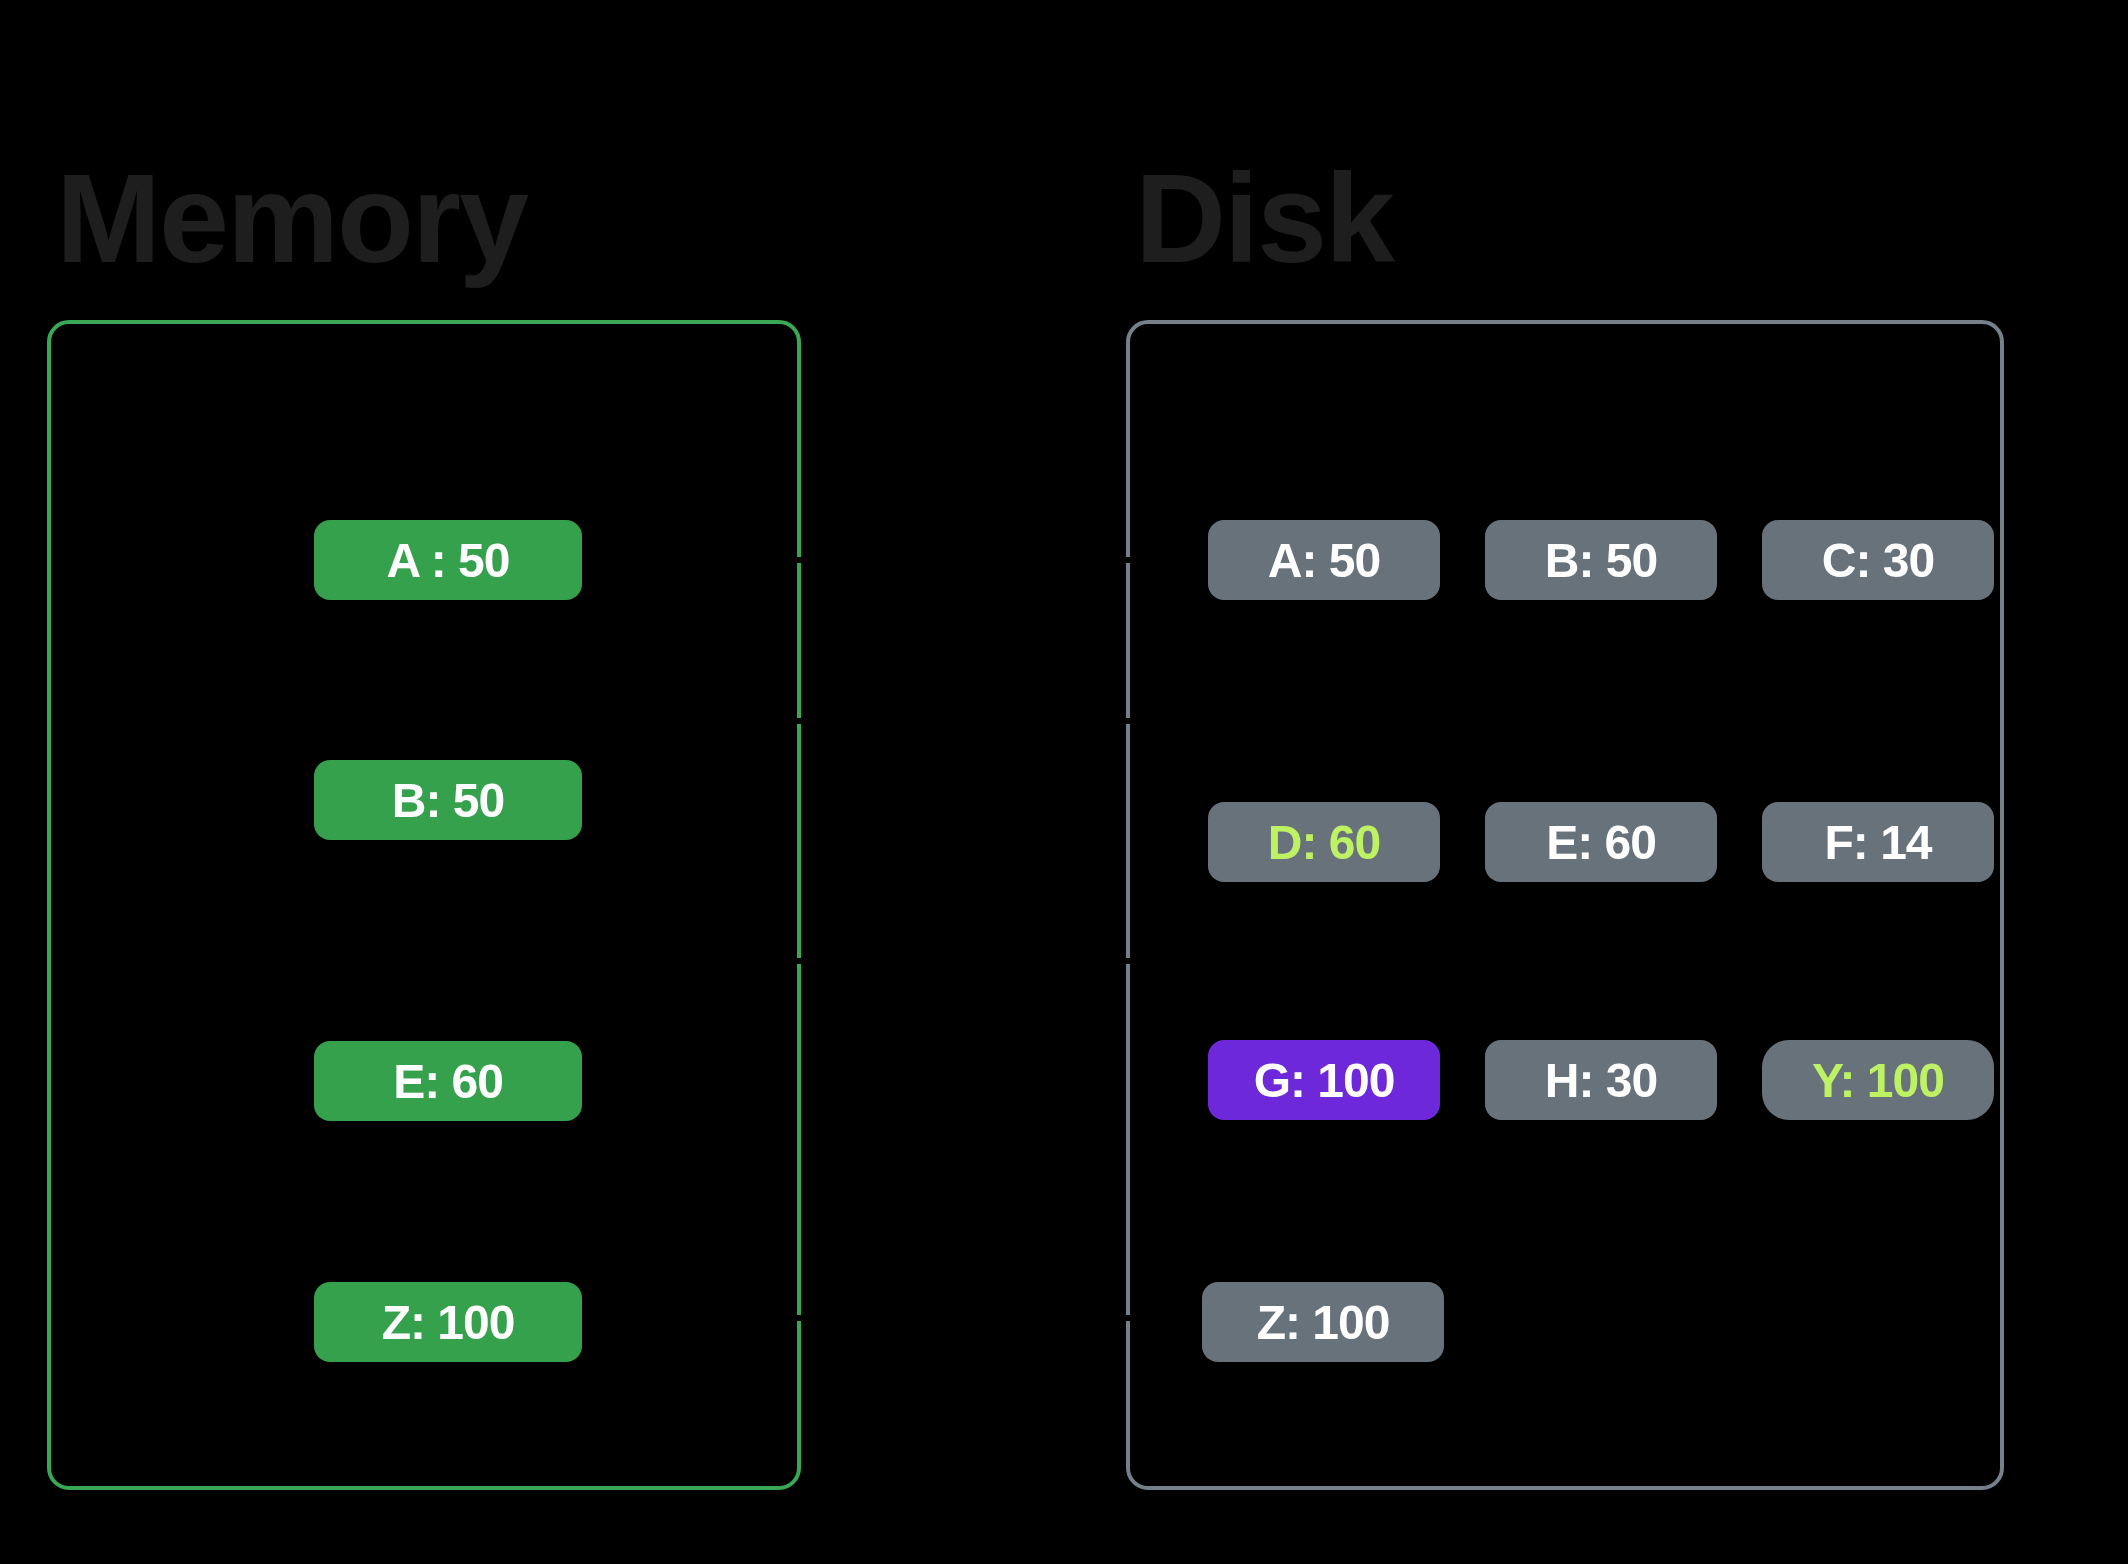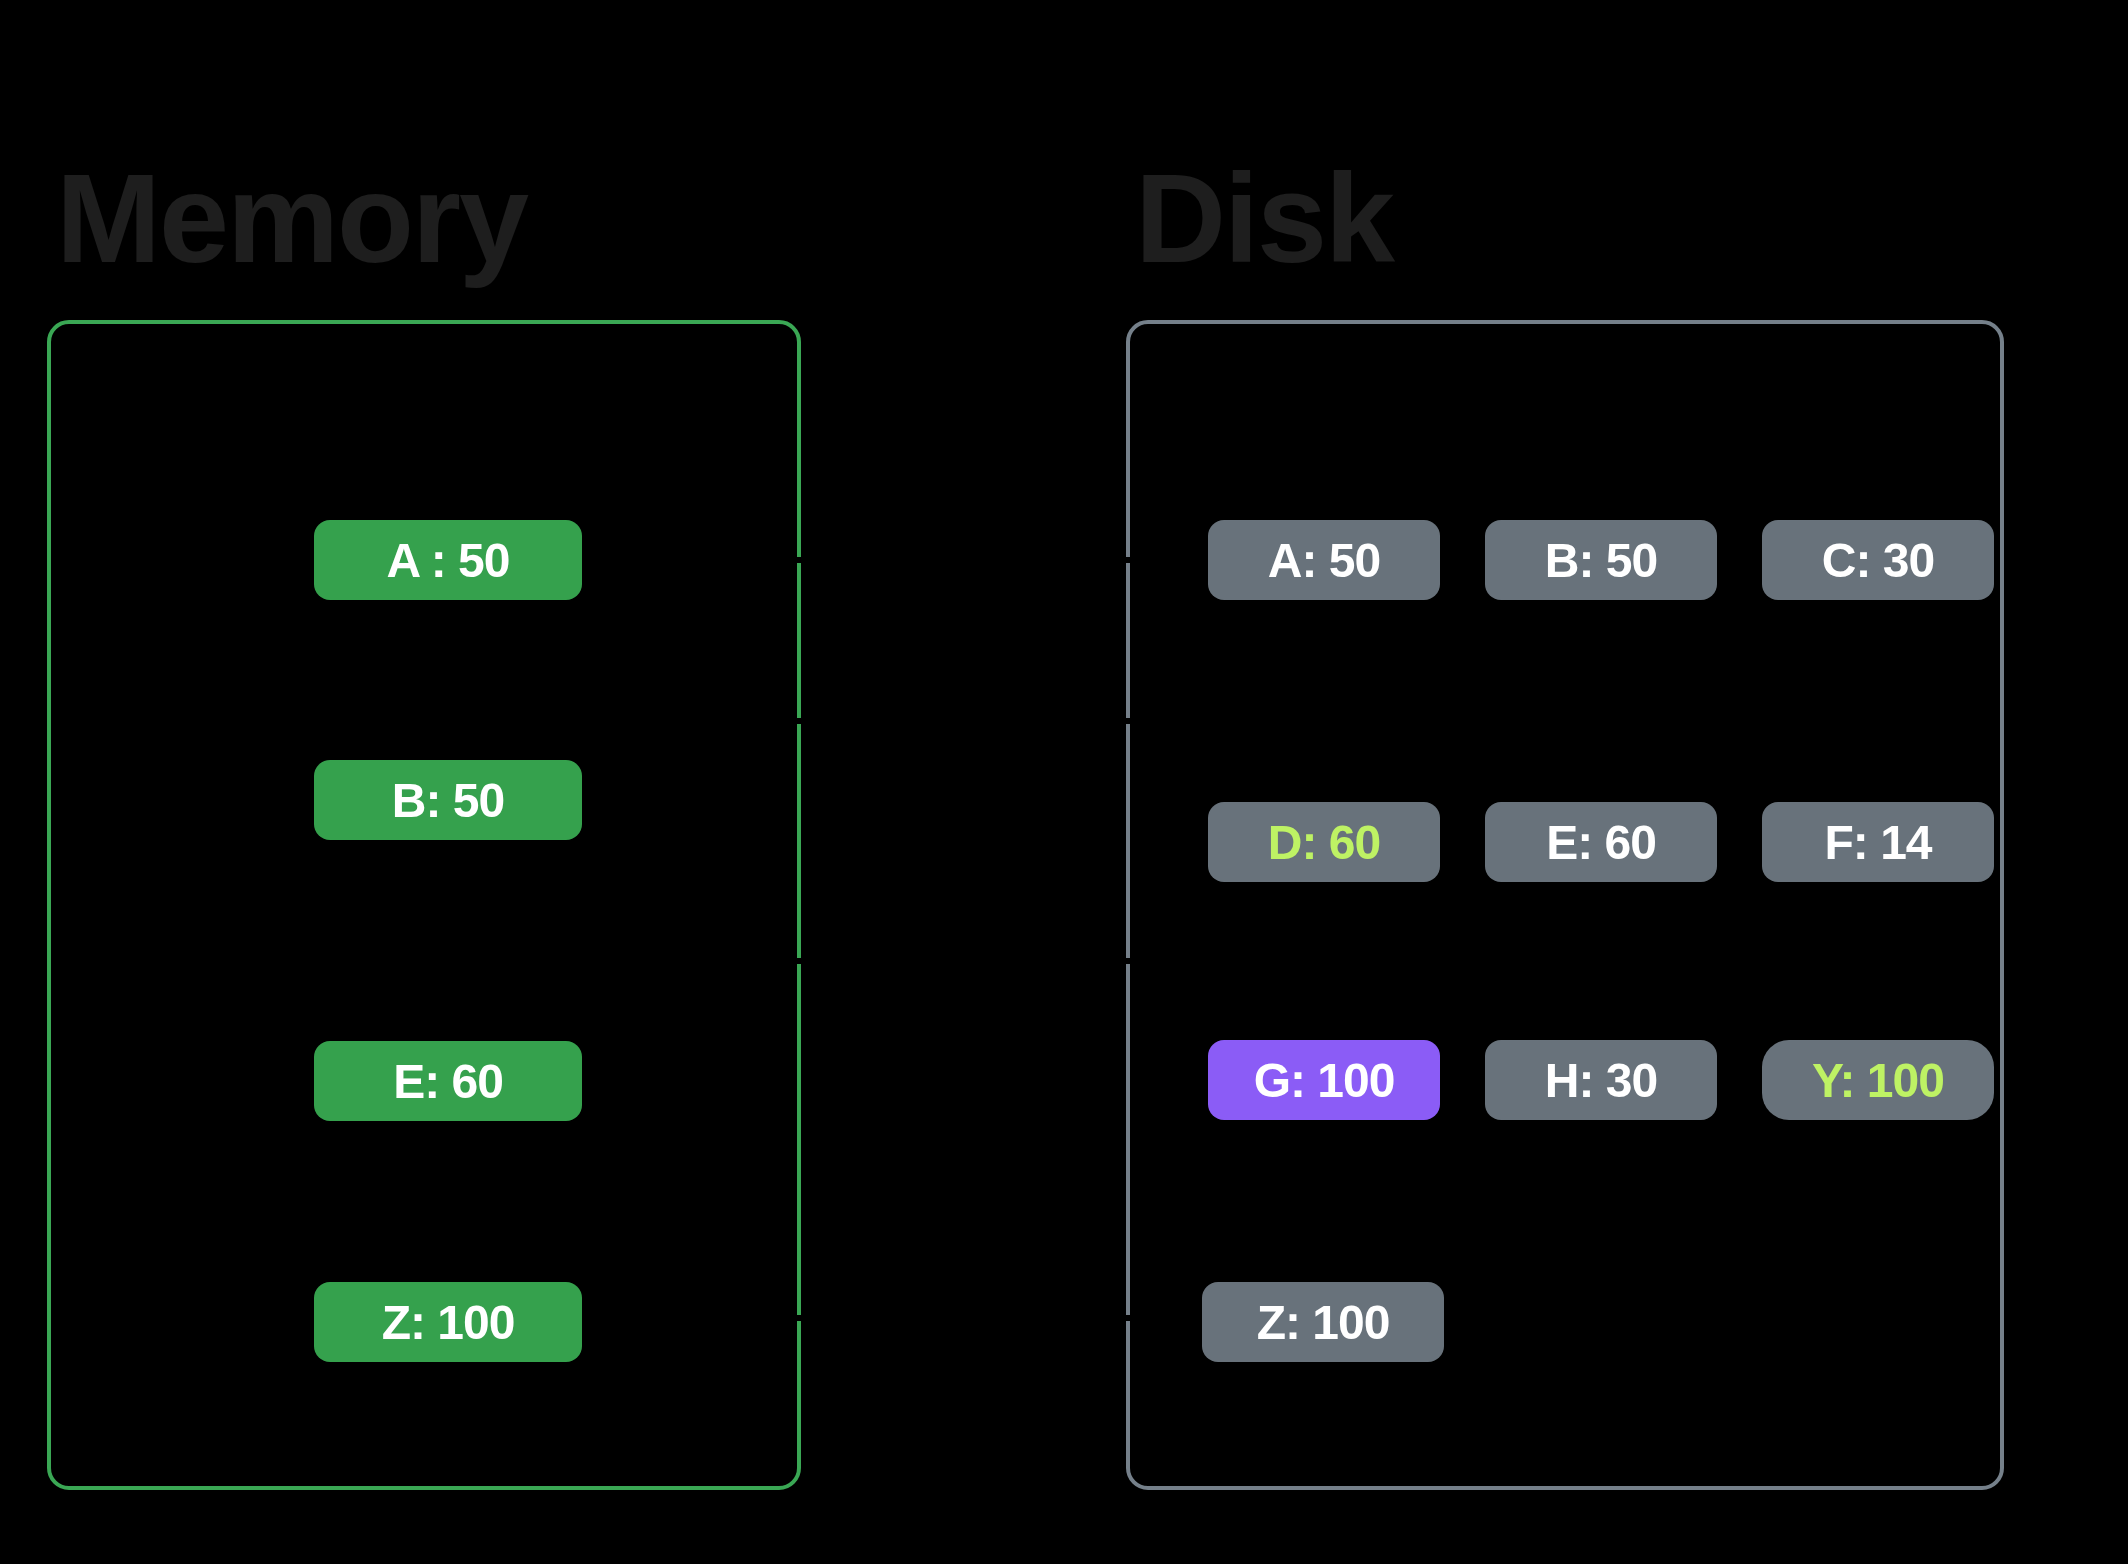--- a/index.html
+++ b/index.html
@@ -116,21 +116,21 @@
 
   <div class="box disk-box" style="border-color: rgb(117, 128, 138);">
     <div class="pill disk-pill row0 col0" style="background: rgb(104, 114, 123); color: rgb(255, 255, 255);">A: 50</div>
     <div class="pill disk-pill row0 col1" style="background: rgb(104, 114, 123); color: rgb(255, 255, 255);">B: 50</div>
     <div class="pill disk-pill row0 col2" style="background: rgb(104, 114, 123); color: rgb(255, 255, 255);">C: 30</div>
 
     <div class="pill disk-pill row1 col0" style="background: rgb(104, 114, 123); color: #bef264;">D: 60</div>
     <div class="pill disk-pill row1 col1" style="background: rgb(104, 114, 123); color: rgb(255, 255, 255);">E: 60</div>
     <div class="pill disk-pill row1 col2" style="background: rgb(104, 114, 123); color: rgb(255, 255, 255);">F: 14</div>
 
-    <div class="pill disk-pill row2 col0" style="background: #8b5cf6; color: rgb(255, 255, 255);">G: 100</div>
+    <div class="pill disk-pill row2 col0" style="background: #6d28d9; color: rgb(255, 255, 255);">G: 100</div>
     <div class="pill disk-pill row2 col1" style="background: rgb(104, 114, 123); color: rgb(255, 255, 255);">H: 30</div>
     <div class="pill disk-pill row2 col2" style="background: rgb(104, 114, 123); color: #bef264; border-radius: 27px;">Y: 100</div>
 
     <div class="pill disk-pill rowz" style="background: rgb(104, 114, 123); color: rgb(255, 255, 255);">Z: 100</div>
   </div>
 
   <div class="connector c0" style="background: rgb(0, 0, 0);"></div>
   <div class="connector c1" style="background: rgb(0, 0, 0);"></div>
   <div class="connector c2" style="background: rgb(0, 0, 0);"></div>
   <div class="connector c3" style="background: rgb(0, 0, 0);"></div>

